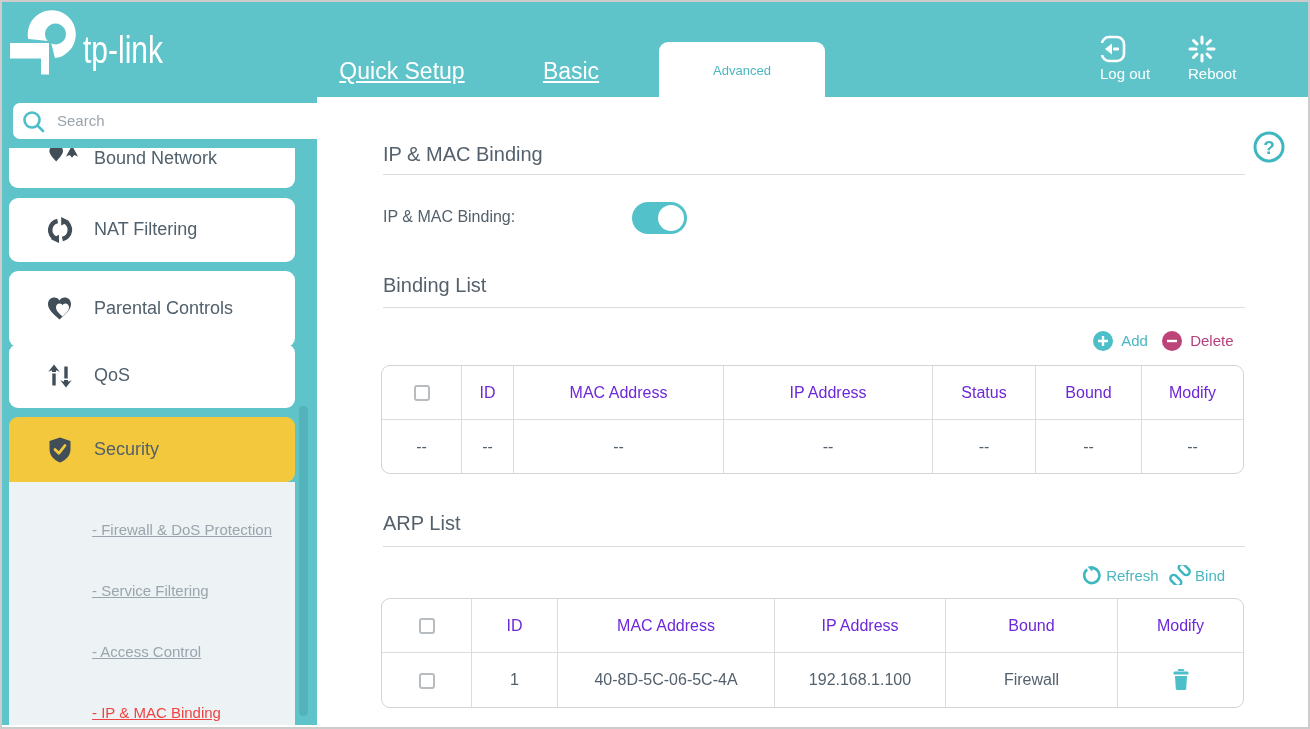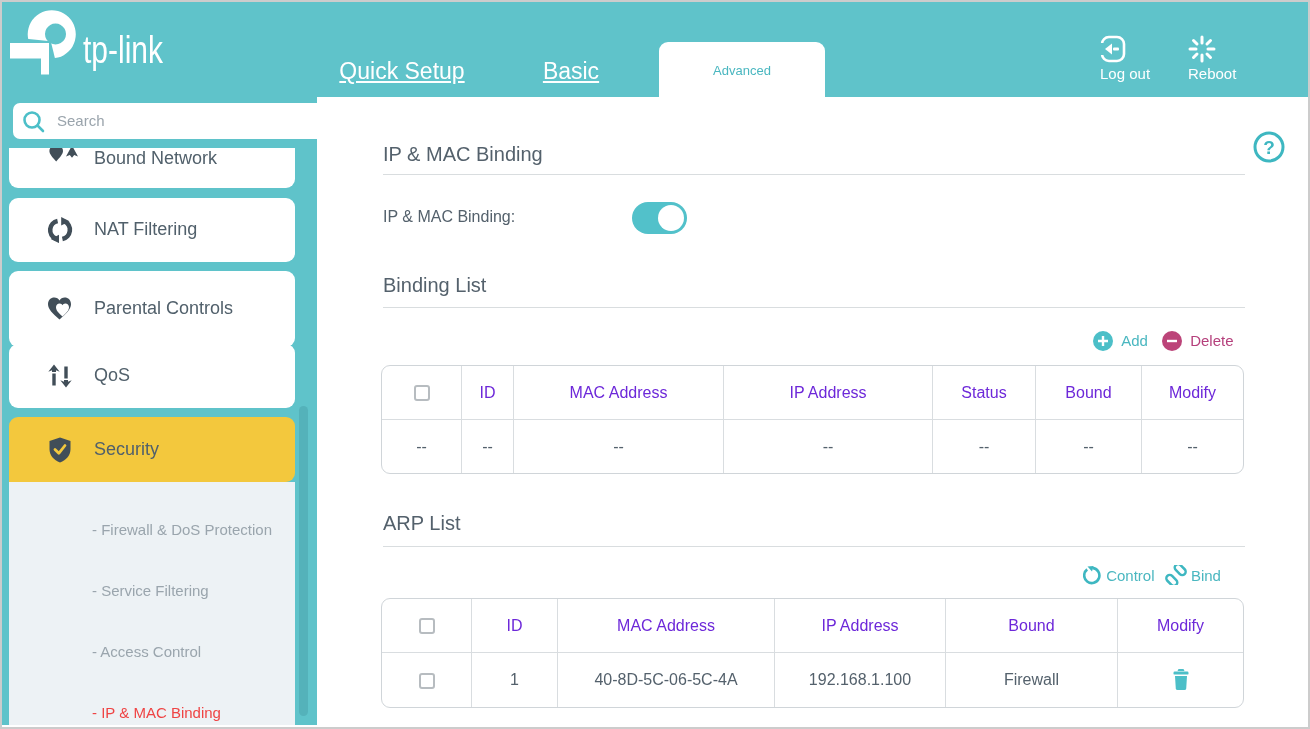--- a/index.html
+++ b/index.html
@@ -13,21 +13,21 @@
 
 .tab { position:absolute; top:42px; height:53px; width:166px; text-align:center; font-size:23px; color:#ffffff; line-height:58px;text-decoration:underline; }
 #tab-adv { position:absolute; left:659px; top:42px; width:166px; height:55px; background:#ffffff; border-radius:9px 9px 0 0; text-align:center; font-size:13px; color:#4ab7c0; line-height:58px; }
 
 .hdricon { position:absolute; top:35px; width:80px; text-align:left; color:#fff; font-size:15px; }
 
 .card { position:absolute; left:9px; width:286px; background:#fff; border-radius:9px; }
 .card .ic { position:absolute; left:38px; top:50%; margin-top:-13px; width:26px; height:26px; }
 .card .lbl { position:absolute; left:85px; top:50%; margin-top:-11px; font-size:18px; color:#51606b; }
 #submenu { position:absolute; left:9px; top:482px; width:286px; height:243px; background:#edf2f5; }
-.subitem { position:absolute; left:92px; font-size:15px; color:#9aa5ad; }
+.subitem { position:absolute; left:92px; font-size:15px; color:#9aa5ad;text-decoration:underline; }
 
 #thumb { position:absolute; left:299px; top:406px; width:9px; height:310px; background:#54b2ba; border-radius:5px; }
 
 #content { position:absolute; left:317px; top:97px; width:960px; height:630px; background:#fff; }
 .sect-title { position:absolute; left:66px; font-size:20px; color:#54616c; }
 .hr { position:absolute; left:66px; width:862px; height:1px; background:#d9dddf; }
 .flabel { position:absolute; left:66px; font-size:16px; color:#54616c; }
 
 #toggle { position:absolute; left:315px; top:105px; width:55px; height:32px; background:#52c1ca; border-radius:16px; }
 #toggle .knob { position:absolute; right:3px; top:3px; width:26px; height:26px; background:#fff; border-radius:13px; }
@@ -191,21 +191,21 @@
     </table>
 
   <div class="sect-title" style="top:415px;">ARP List</div>
   <div class="hr" style="top:449px;"></div>
 
   <div class="actrow" style="left:766px; top:468px; color:#4ab7c0;">
     <svg id="ic-refresh" style="vertical-align:-4px;" width="19" height="19" viewBox="0 0 19 19">
       <path d="M 4.2 3.4 A 7.6 7.6 0 1 0 9.5 1.9" fill="none" stroke="#3eb7c1" stroke-width="2.6"></path>
       <path fill="#3eb7c1" d="M10.5,0 L4.5,0.5 L9,5.5 Z"></path>
     </svg>
-    <span>Control</span>
+    <span>Refresh</span>
     <svg id="ic-bind" style="vertical-align:-4px; margin-left:6px;" width="22" height="20" viewBox="0 0 22 20">
       <g fill="none" stroke="#3eb7c1" stroke-width="2.5">
         <rect x="8.9" y="1.2" width="12.6" height="6.8" rx="3.4" transform="rotate(45 15.2 4.6)"></rect>
         <rect x="0.5" y="12" width="12.6" height="6.8" rx="3.4" transform="rotate(45 6.8 15.4)"></rect>
       </g>
     </svg>
     <span>Bind</span>
   </div>
 
   <table class="tbl" style="top:501px;">

